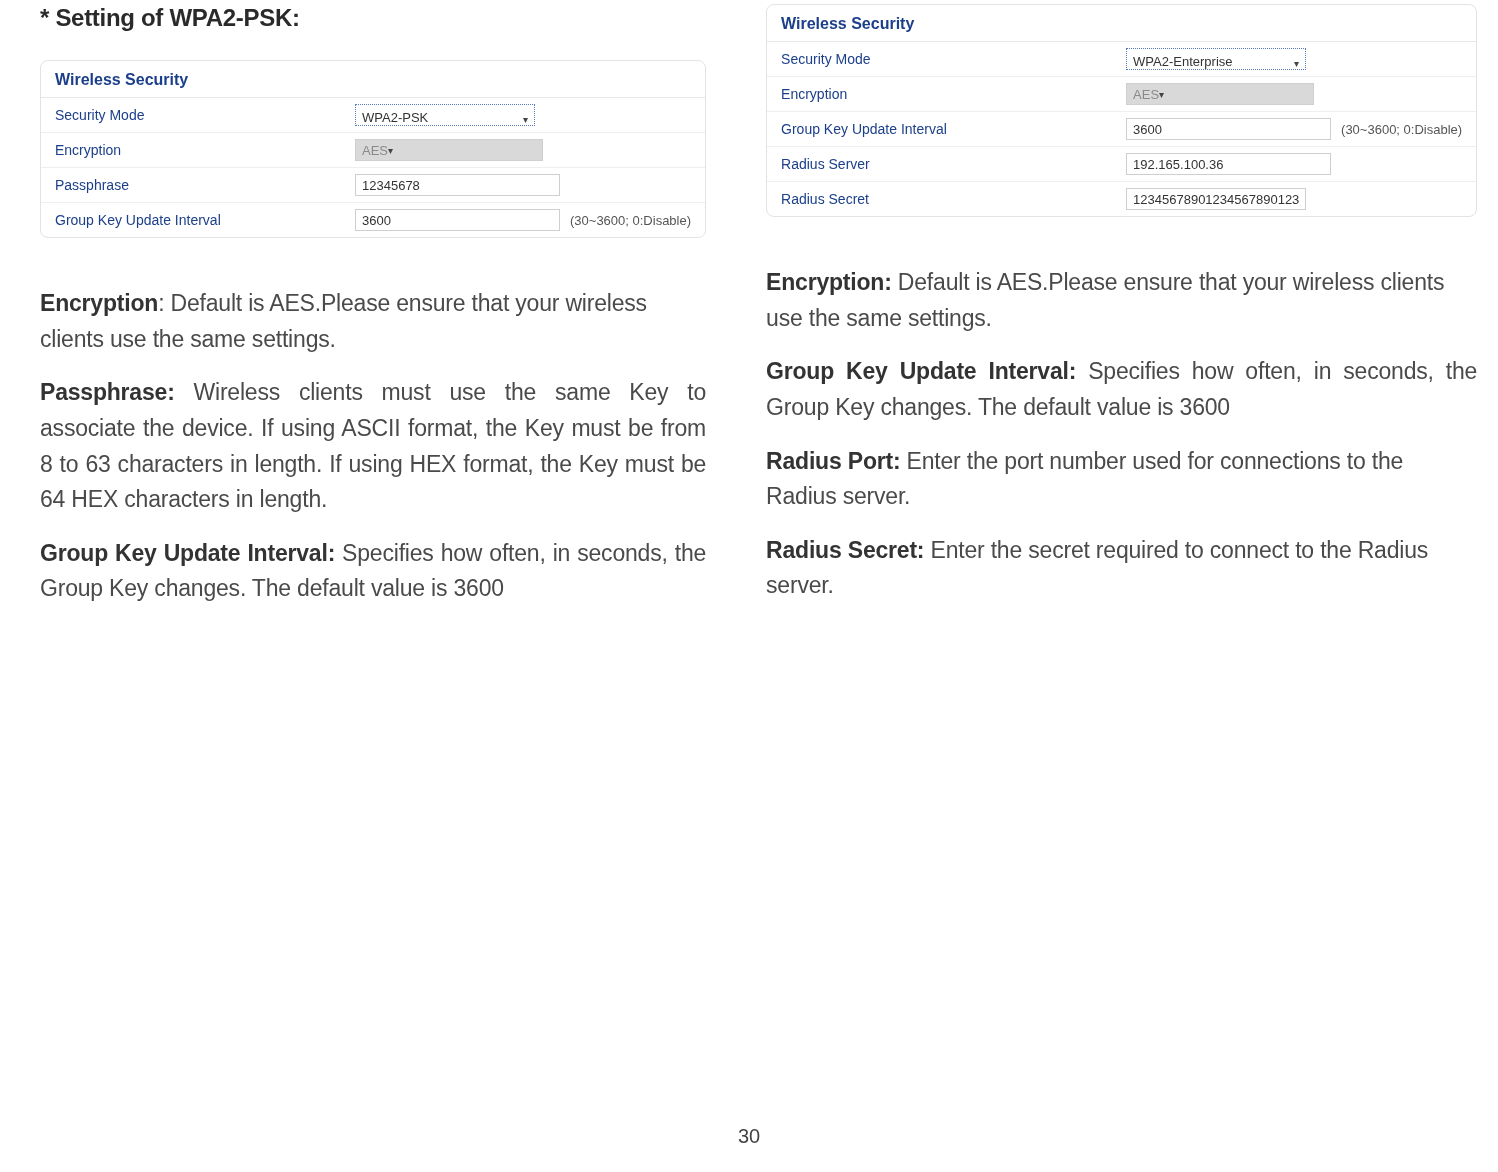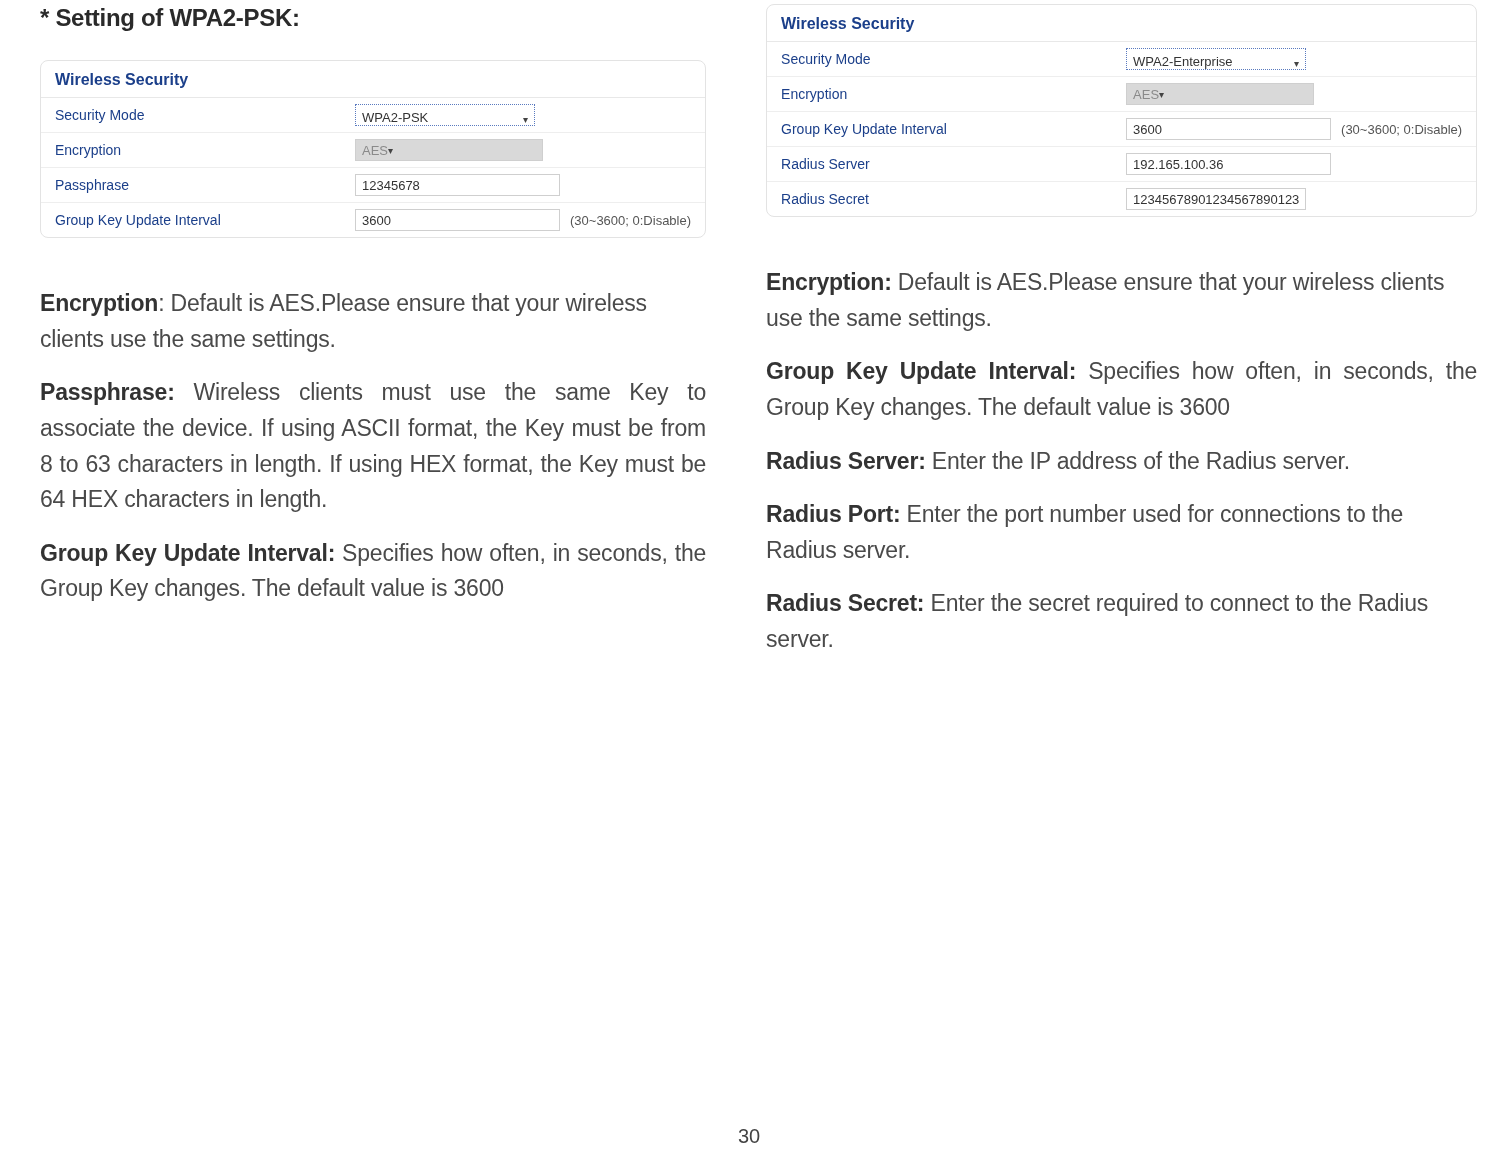--- a/index.html
+++ b/index.html
@@ -222,23 +222,20 @@
     </div>
 
     <p class="body-text">
       <span class="bold">Encryption:</span><span> Default is AES.Please ensure that your wireless clients use the same settings.</span>
     </p>
 
     <p class="body-text justify">
       <span class="bold">Group Key Update Interval:</span><span> Specifies how often, in seconds, the Group Key changes. The default value is 3600</span>
     </p>
 
-    <p class="body-text">
-      <span class="bold">Radius Server:</span><span> Enter the IP address of the Radius server.</span>
-    </p>
 
     <p class="body-text">
       <span class="bold">Radius Port:</span><span> Enter the port number used for connections to the Radius server.</span>
     </p>
 
     <p class="body-text">
       <span class="bold">Radius Secret:</span><span> Enter the secret required to connect to the Radius server.</span>
     </p>
   </div>
 

